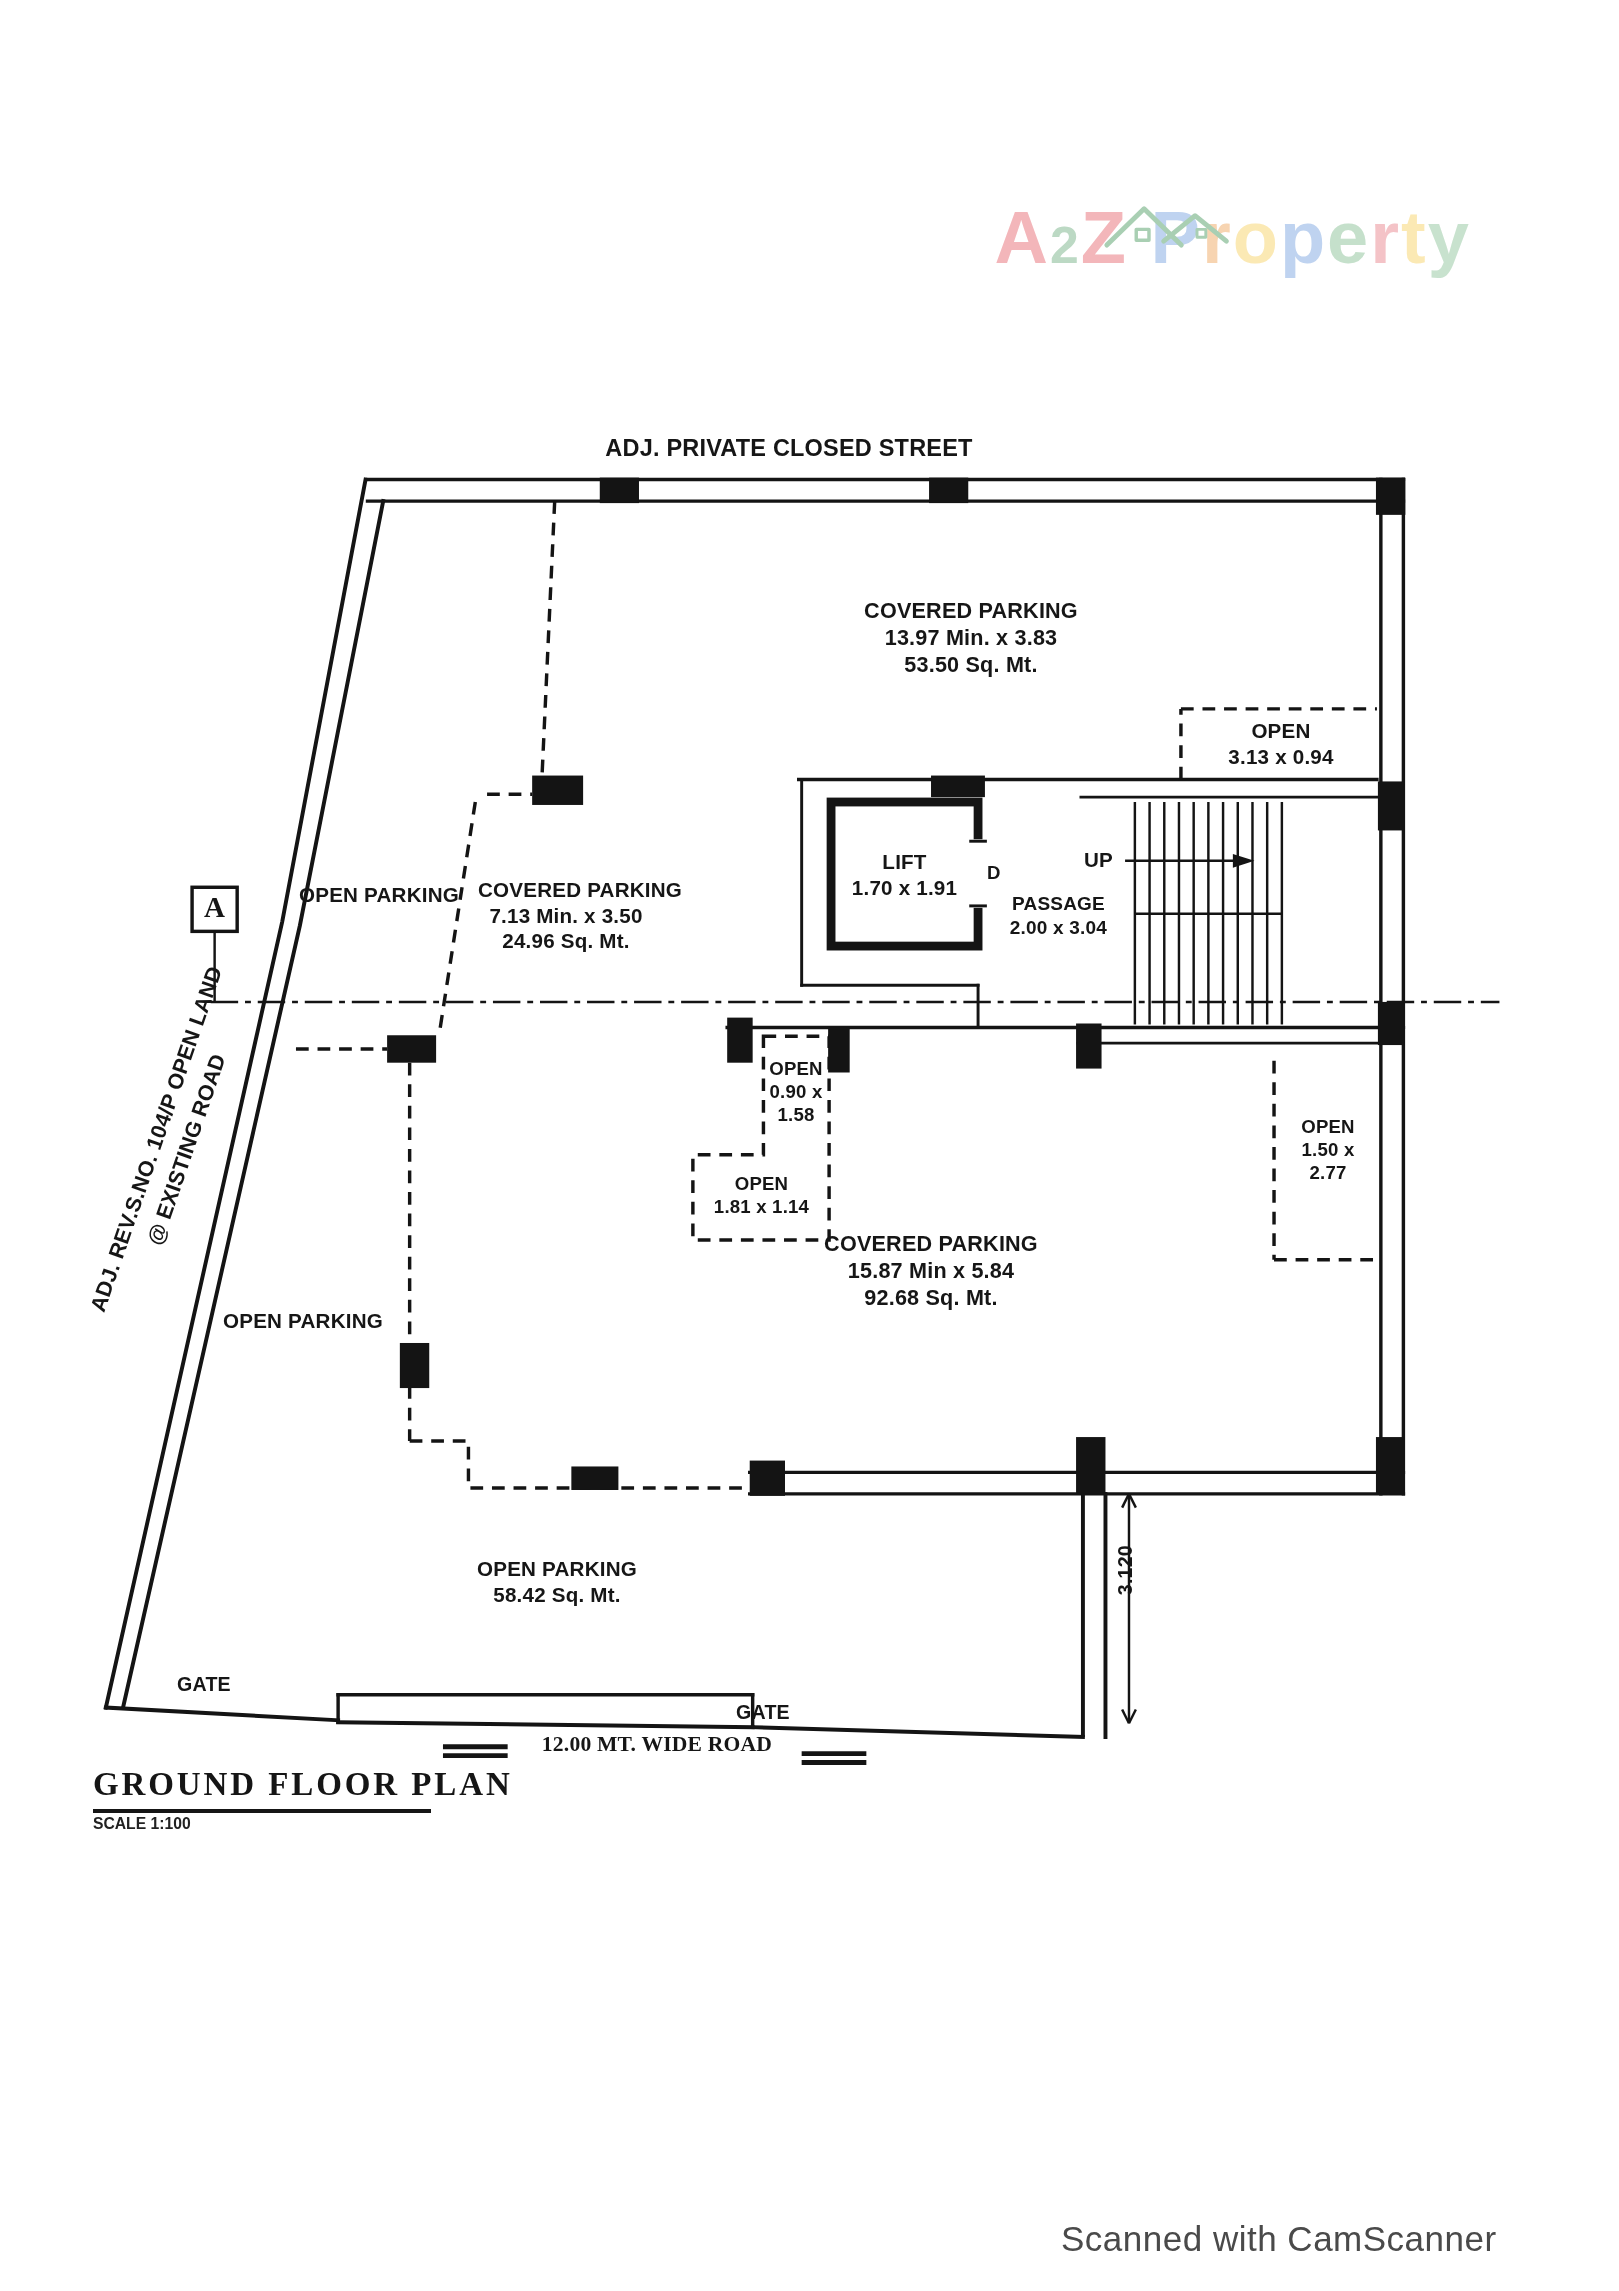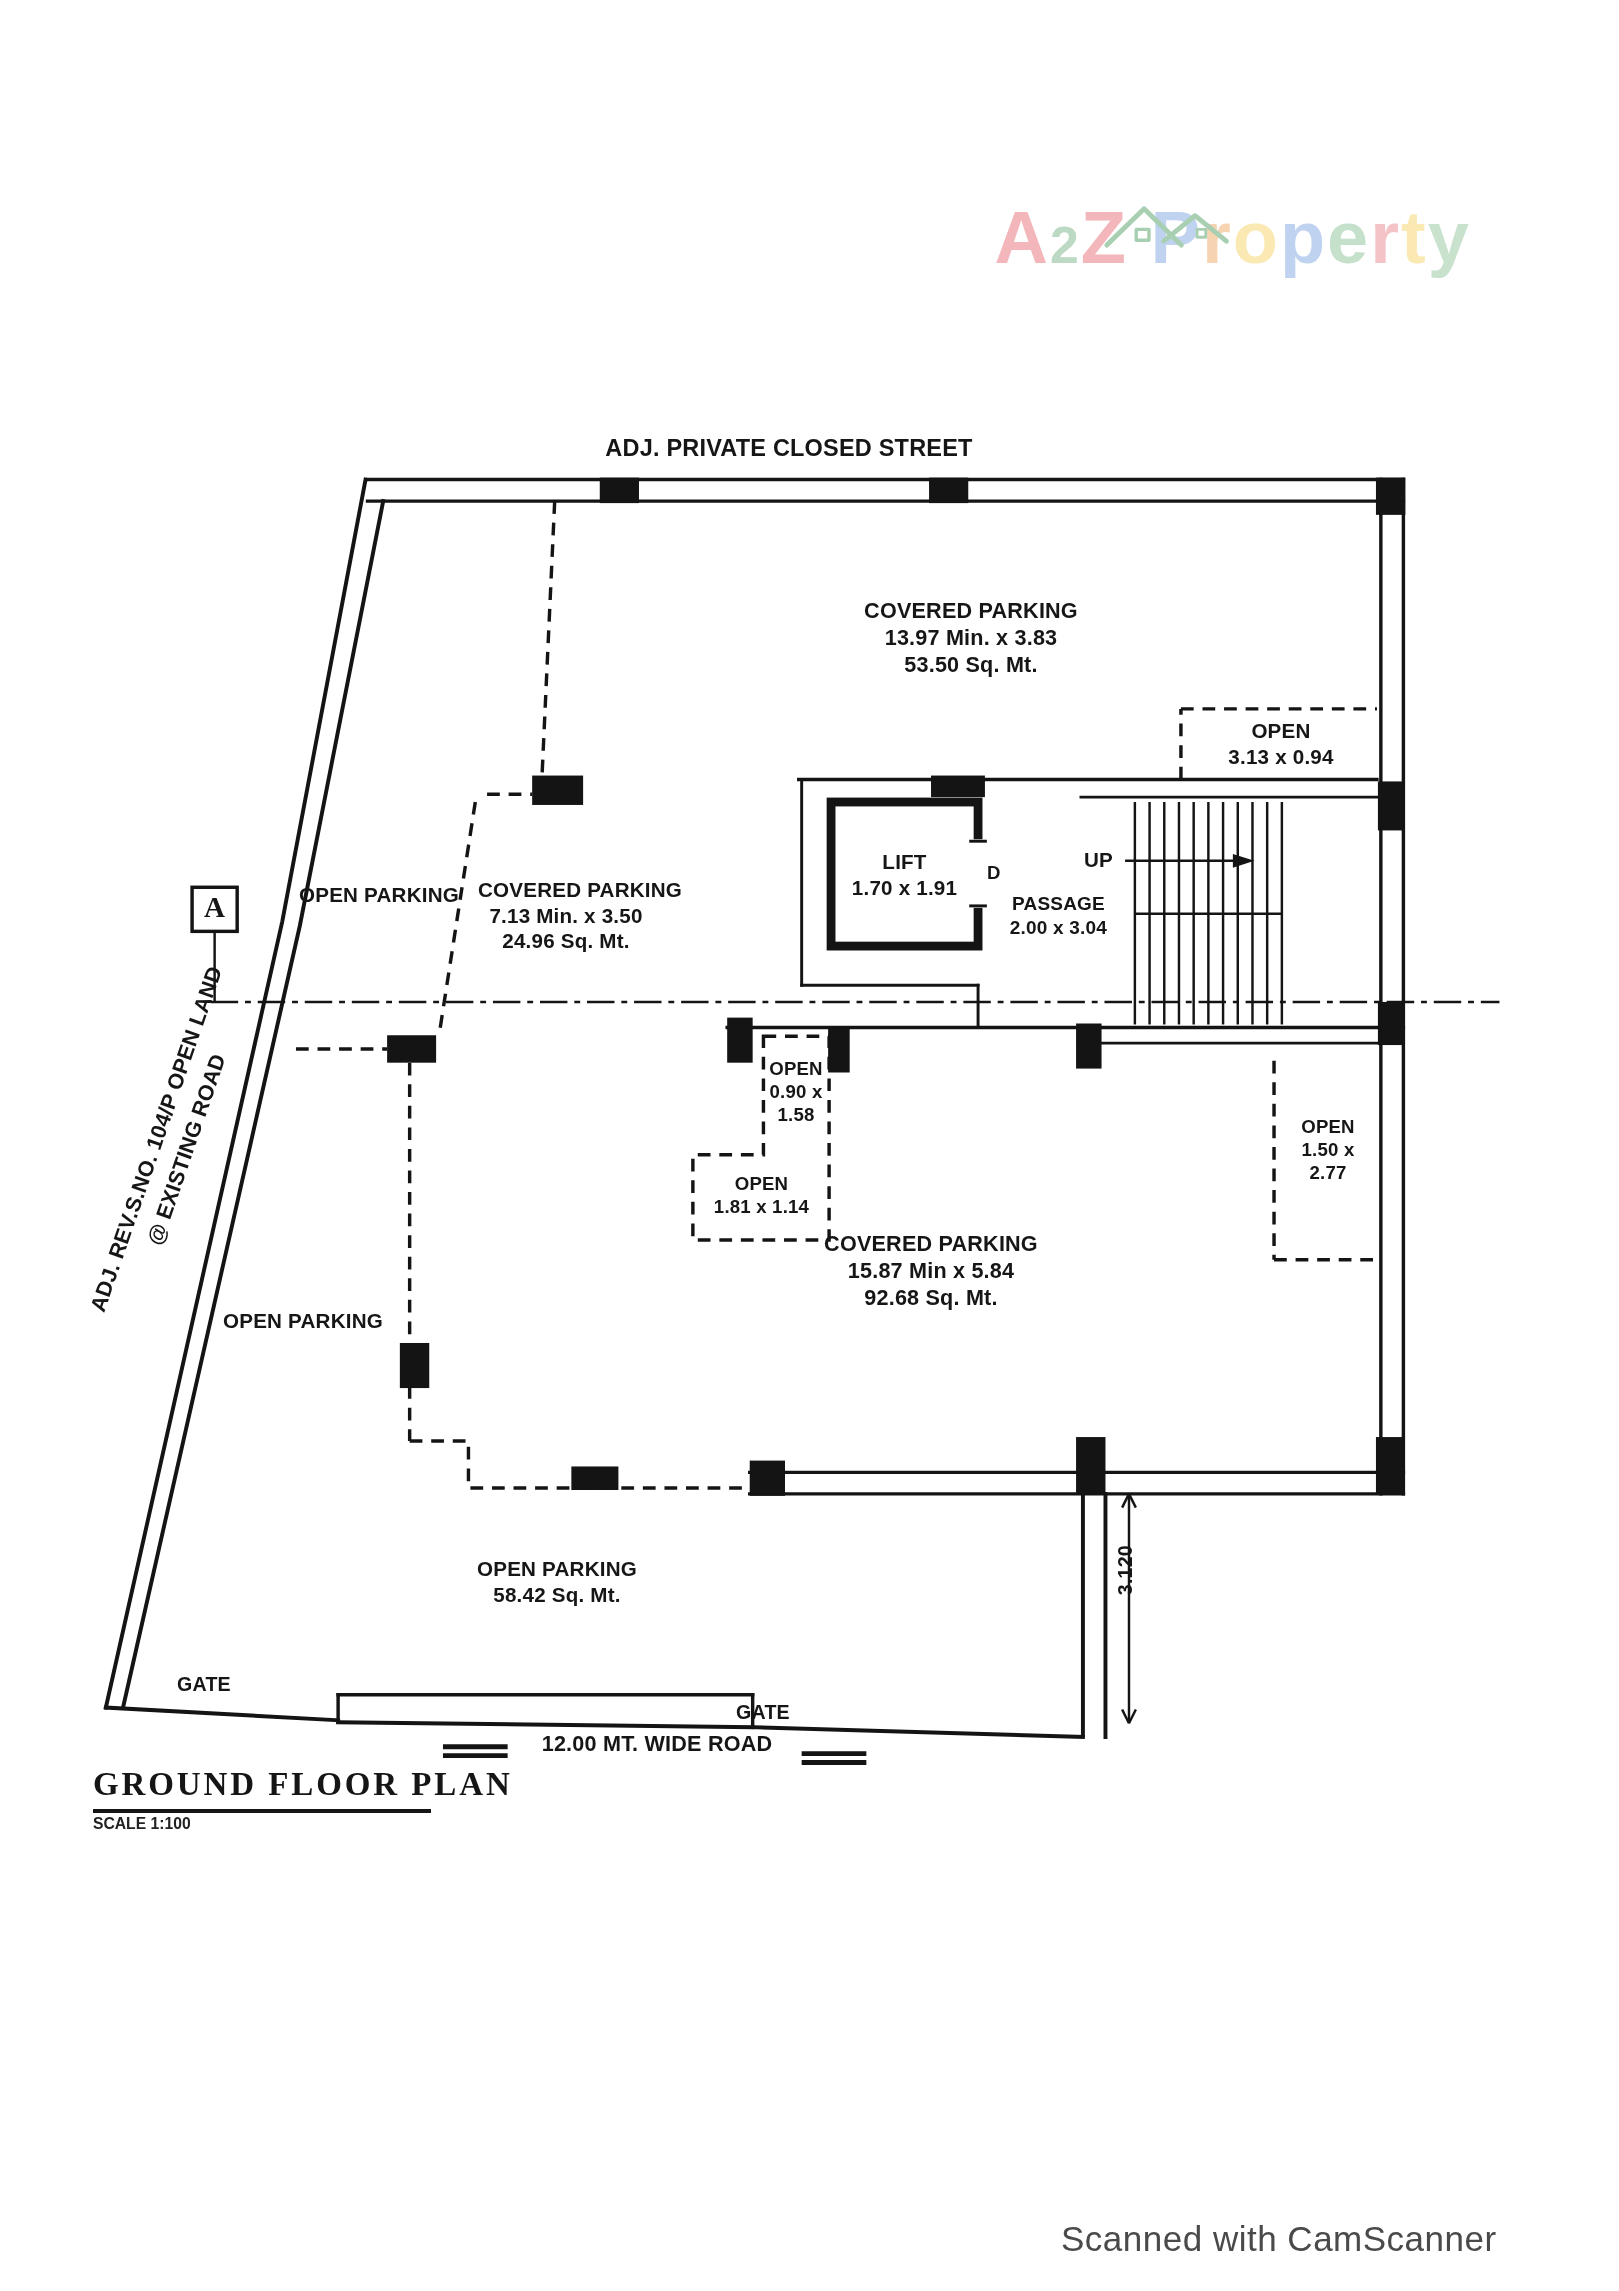--- a/index.html
+++ b/index.html
@@ -236,21 +236,21 @@
 
   <div class="lbl" style="left:469px;top:1556px;width:176px;font-size:20.6px;">
     <div>OPEN PARKING</div>
     <div>58.42 Sq. Mt.</div>
   </div>
 
   <div class="lbl" style="left:155px;top:1672px;width:98px;font-size:19.6px;">GATE</div>
 
   <div class="lbl" style="left:714px;top:1700px;width:98px;font-size:19.6px;">GATE</div>
 
-  <div class="lbl" style="left:515px;top:1731px;width:284px;font-size:21.6px;">12.00 MT. WIDE ROAD</div>
+  <div class="lbl" style="left:515px;top:1731px;width:284px;font-size:21.6px;font-family:Liberation Serif, serif;">12.00 MT. WIDE ROAD</div>
 
   <div class="lbl rot-dim" style="left:1057px;top:1558px;width:137px;font-size:19.6px;">3.120</div>
 
   <div id="plan-title">GROUND FLOOR PLAN</div>
   <div id="plan-scale">SCALE 1:100</div>
 
   <div id="scanner-credit">Scanned with CamScanner</div>
 
 </div>
 

